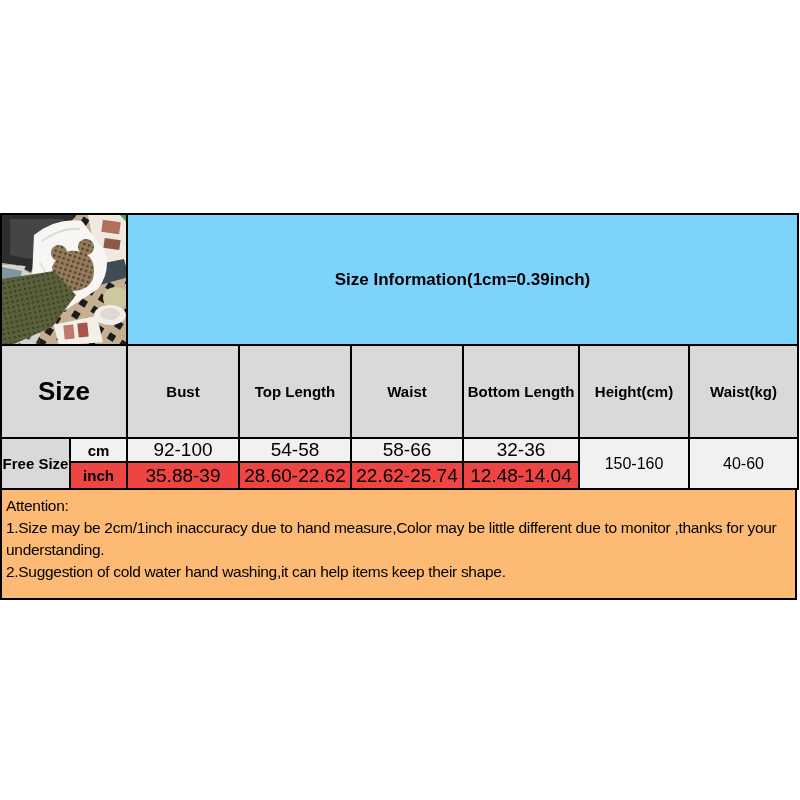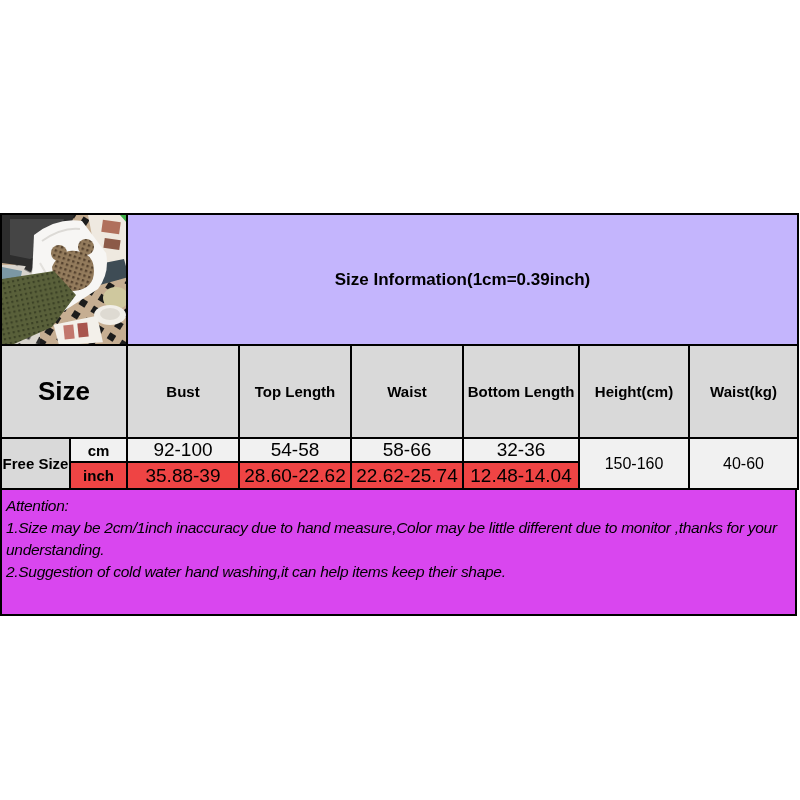--- a/index.html
+++ b/index.html
@@ -25,21 +25,21 @@
     text-align: center;
     vertical-align: middle;
     padding: 0;
     overflow: hidden;
   }
   td.photo-cell {
     border: none;
     background: #fff;
   }
   td.title-cell {
-    background: #c4b5fd;
+    background: #7dd3fc;
     font-weight: bold;
     font-size: 17px;
     margin-top: 8px;
   }
   td.head-cell {
     background: #d9d9d9;
     font-weight: bold;
     font-size: 15px;
     margin-left: 24px;
   }
@@ -60,30 +60,29 @@
   .row-cm td.shade { background: #f1f1f1; }
   .row-inch td.plain { background: #ef4444; }
   td.val-cell { font-size: 19px; }
   td.merged-cell {
     background: #f1f1f1;
     font-size: 16px;
   }
   .attention-box {
     box-sizing: border-box;
     width: 797px;
-    height: 126px;
+    height: 110px;
     border: 2px solid #000;
     border-top: none;
     padding: 5px 5px 0 4px;
     font-size: 15.5px;
     letter-spacing: -0.3px;
     line-height: 22px;
-    background: #d946ef;
+    background: #fdba74;
     text-align: left;
-    font-style: italic;
   }
   .photo-svg { display: block; }
 </style>
 </head>
 <body>
 
 <div class="sheet">
   <table class="size-table">
     <colgroup>
       <col style="width:69px">

